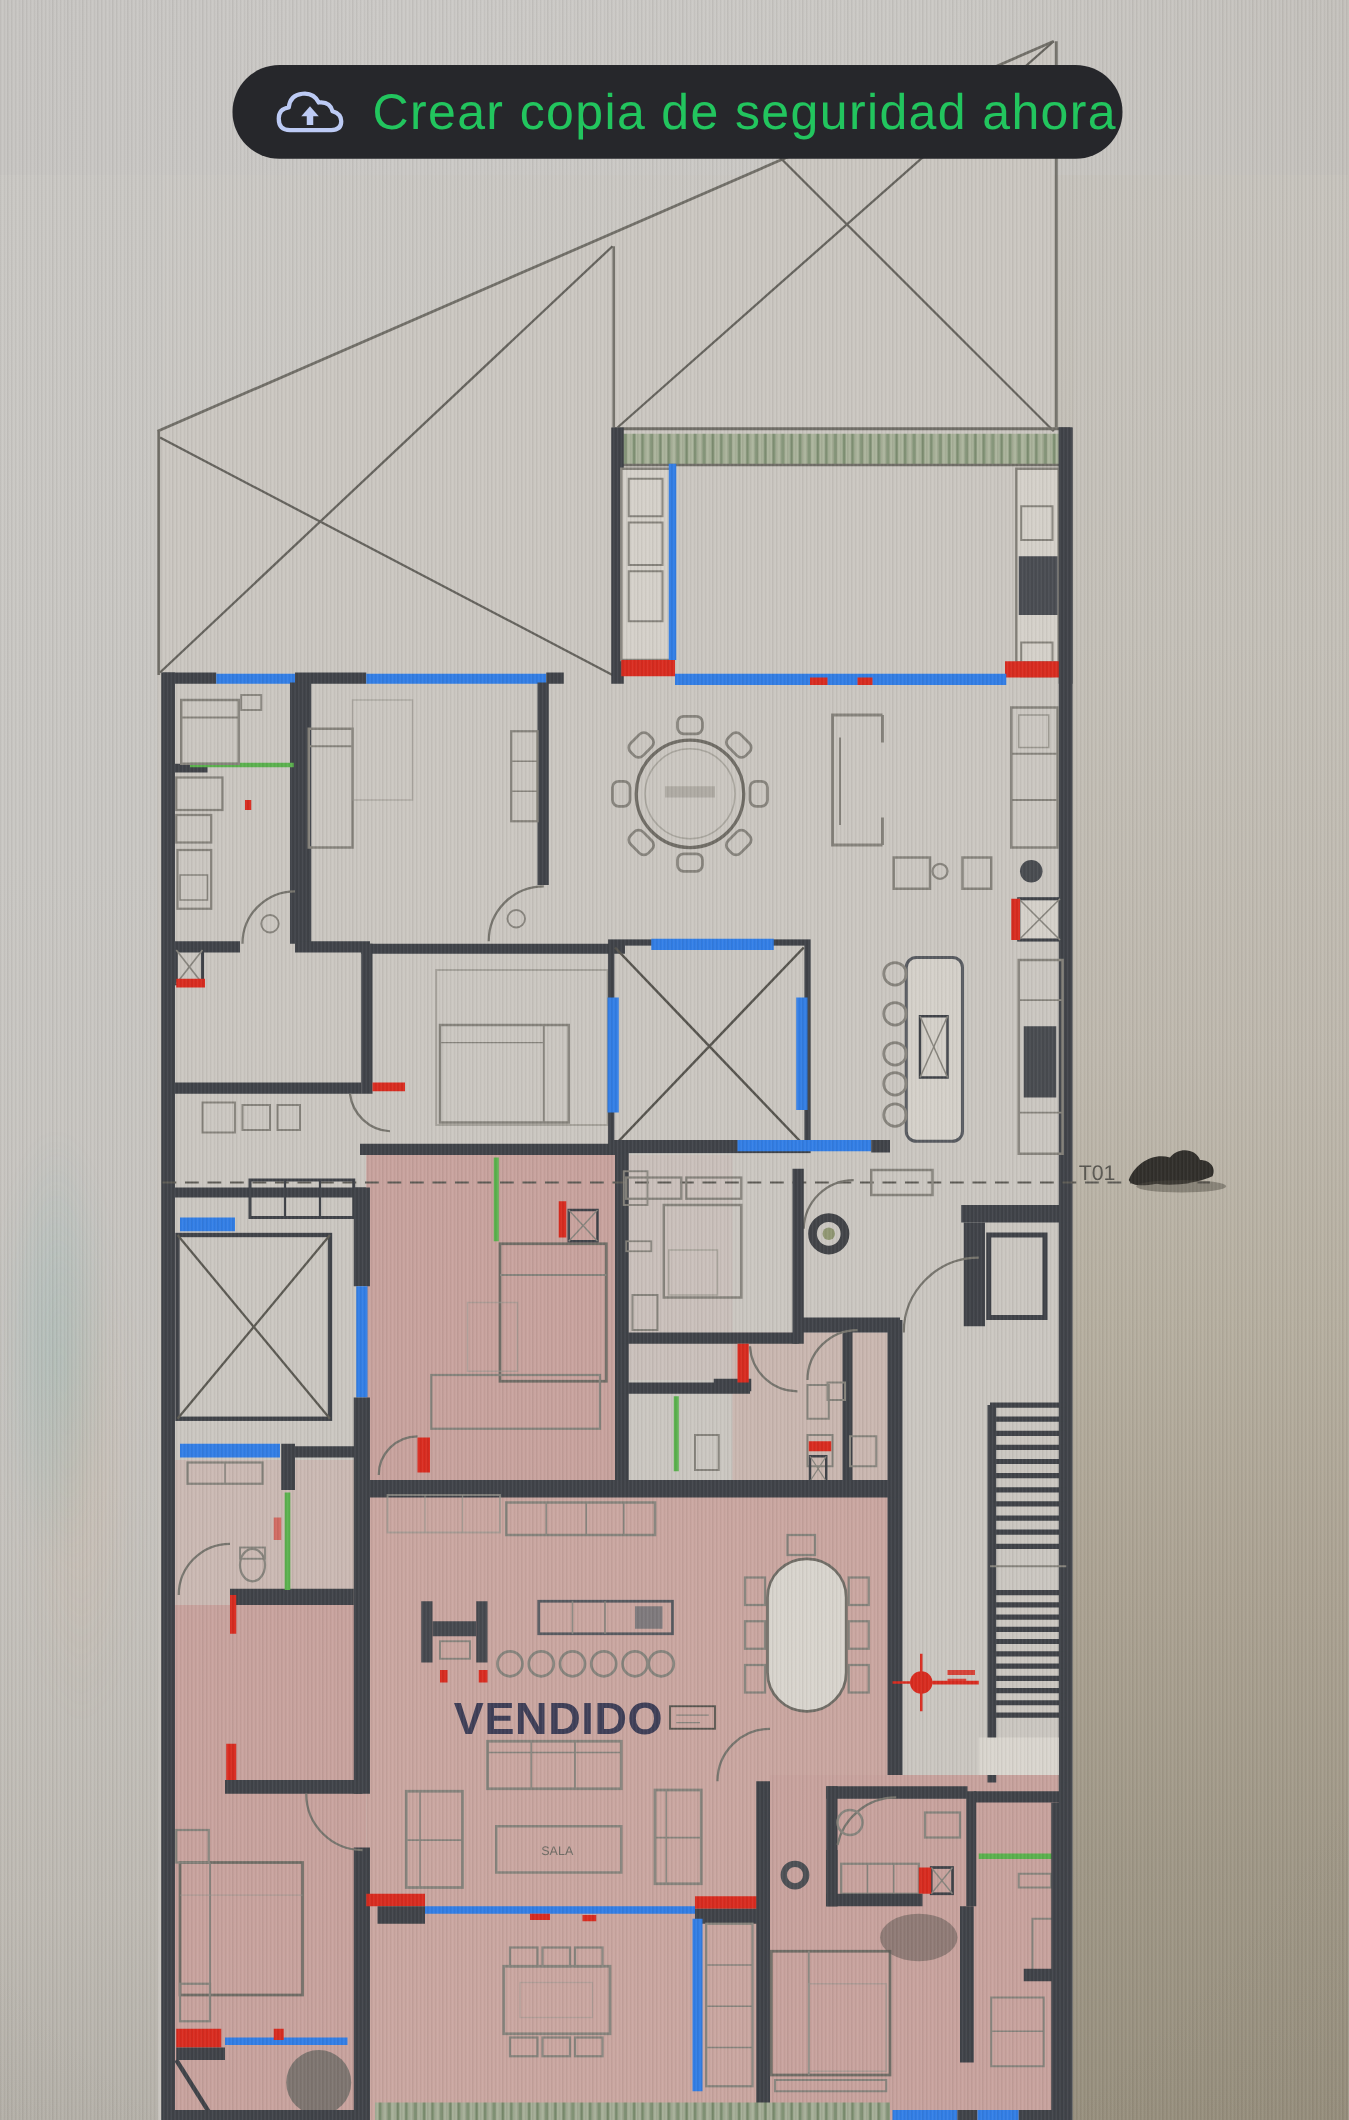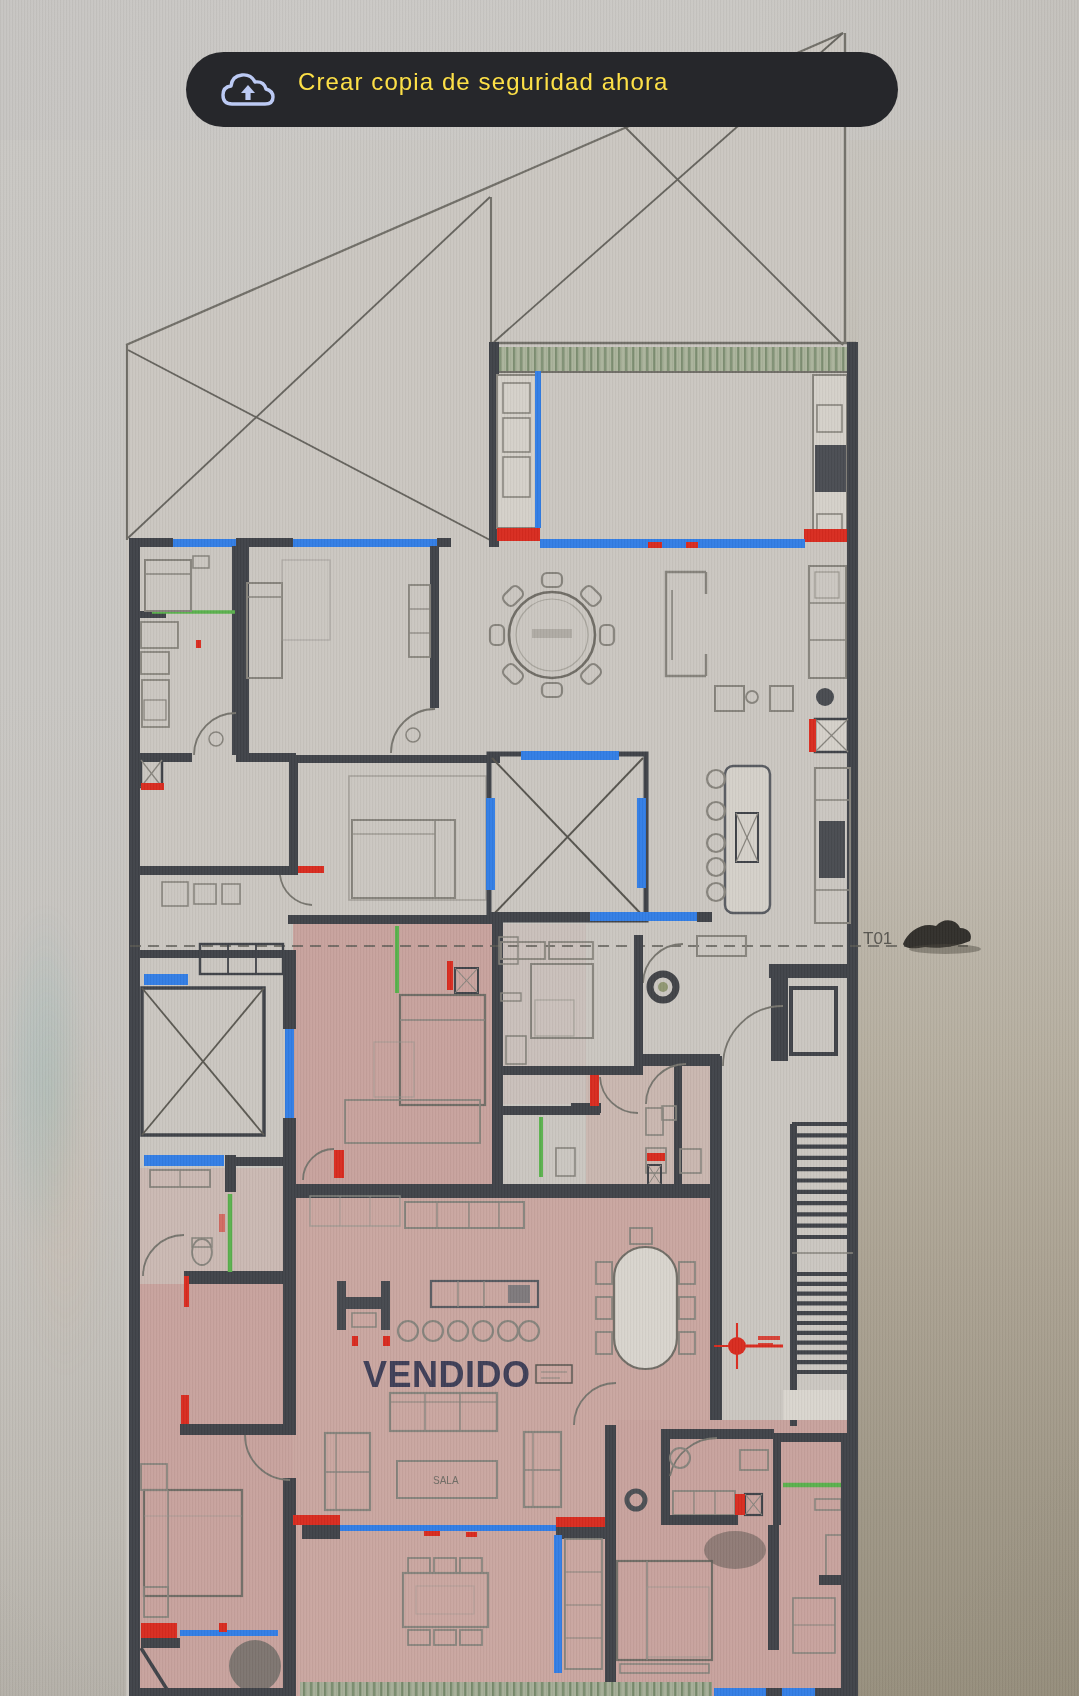--- a/index.html
+++ b/index.html
@@ -10,21 +10,21 @@
   background:linear-gradient(180deg,#c7c4be 0%,#c3bfb7 30%,#bdb7ac 50%,#b5ae9f 62%,#aaa191 75%,#9e9685 88%,#968e7c 100%);}
 #bgleft{position:absolute;left:0;top:0;width:130px;height:1696px;
   background:linear-gradient(180deg,#c9c7c3 0%,#c8c6c2 40%,#c5c2bd 70%,#bdb9b2 90%,#b4b0a8 100%);}
 #bgtop{position:absolute;left:0;top:0;width:1079px;height:140px;
   background:linear-gradient(90deg,#c6c4c1 0%,#cac8c5 30%,#c9c7c3 70%,#c3c0bb 100%);}
 #stripes{position:absolute;left:0;top:0;width:1079px;height:1696px;z-index:50;pointer-events:none;
   background:repeating-linear-gradient(90deg,rgba(80,75,70,0.085) 0px,rgba(80,75,70,0.02) 1px,rgba(255,255,255,0.07) 2px,rgba(255,255,255,0.01) 3px);}
 #vignette{position:absolute;left:0;top:0;width:1079px;height:1696px;z-index:51;pointer-events:none;
   background:radial-gradient(ellipse 120% 110% at 45% 40%,rgba(0,0,0,0) 60%,rgba(60,55,45,0.10) 100%);}
 #toast{position:absolute;left:186px;top:52px;width:712px;height:75px;background:#26272b;border-radius:38px;z-index:60;}
-#toast .txt{position:absolute;left:112px;top:16px;color:#fde047;font-size:24px;letter-spacing:1.1px;}
+#toast .txt{position:absolute;left:112px;top:16px;color:#22c55e;font-size:40px;letter-spacing:1.1px;}
 svg{position:absolute;left:0;top:0;}
 #plan{filter:blur(0.45px);}
 </style>
 </head>
 <body>
 <div id="wrap">
 
 <div id="bgright"></div>
 
 <div id="bgleft"></div>

